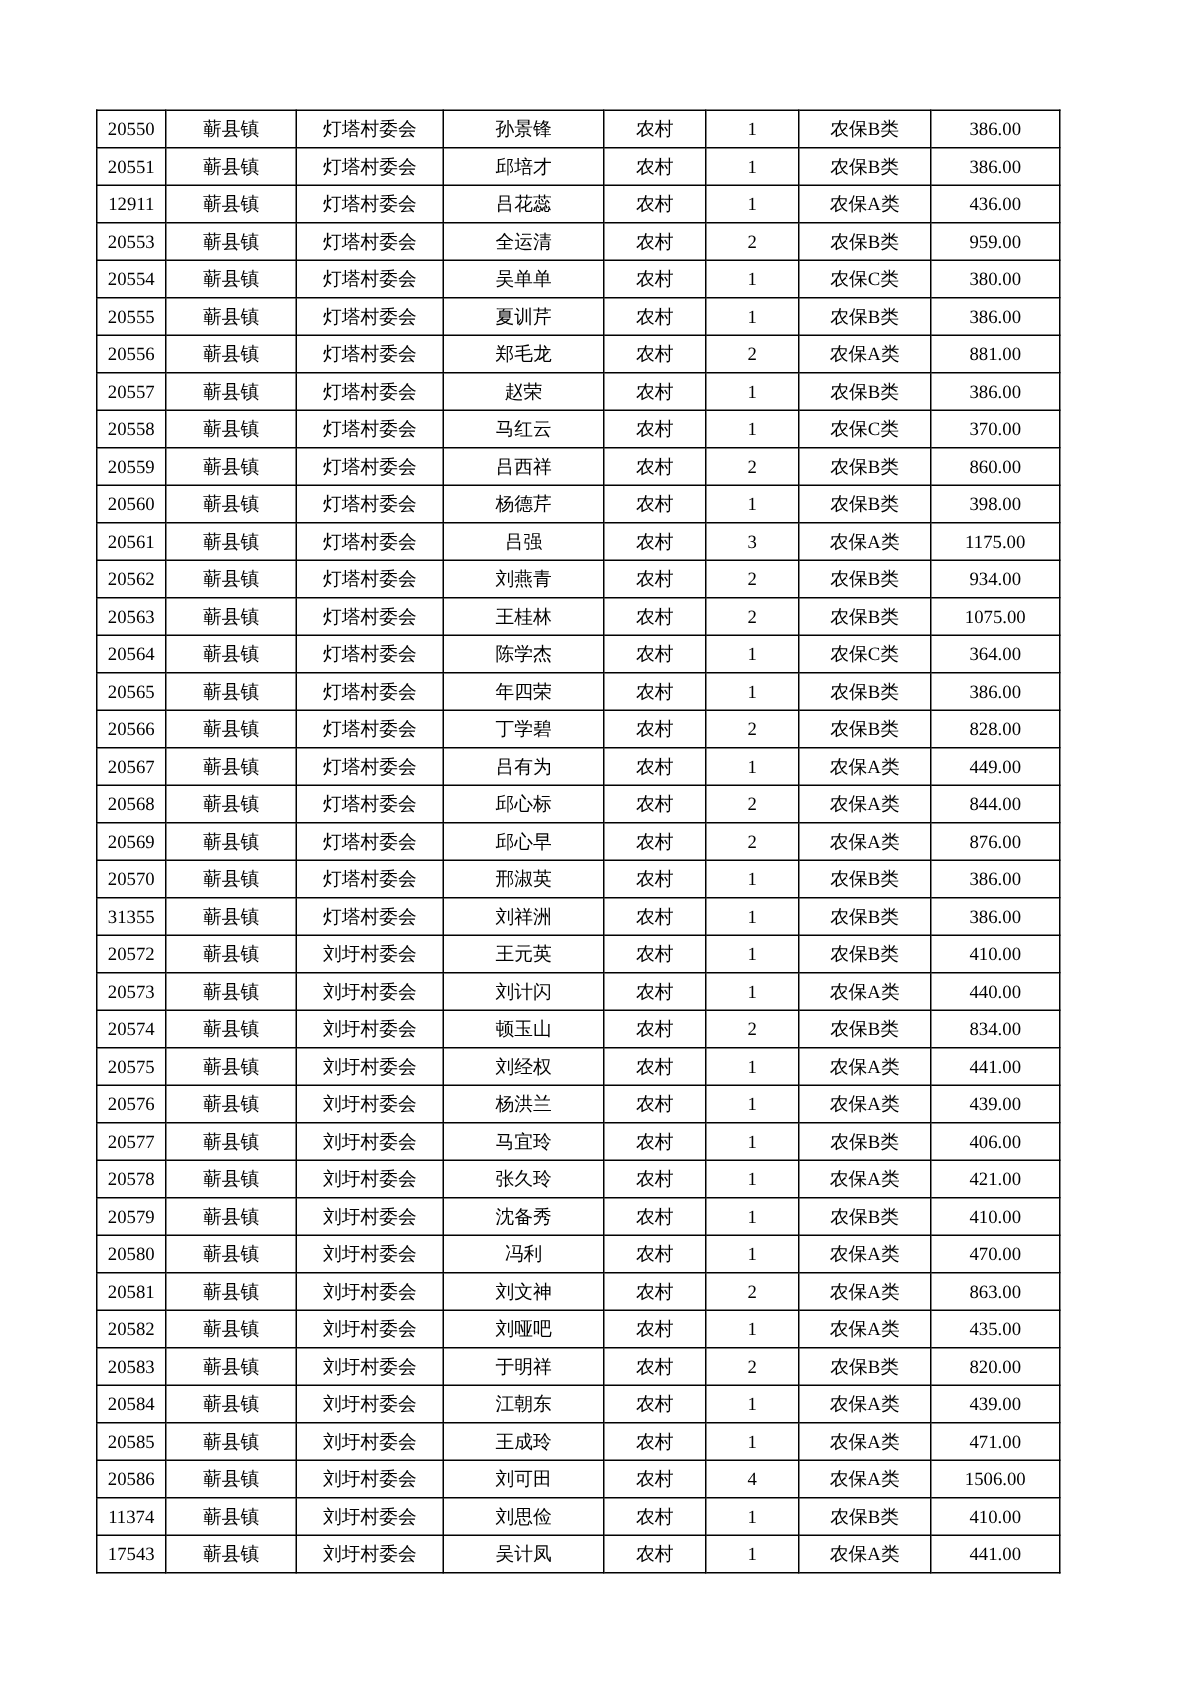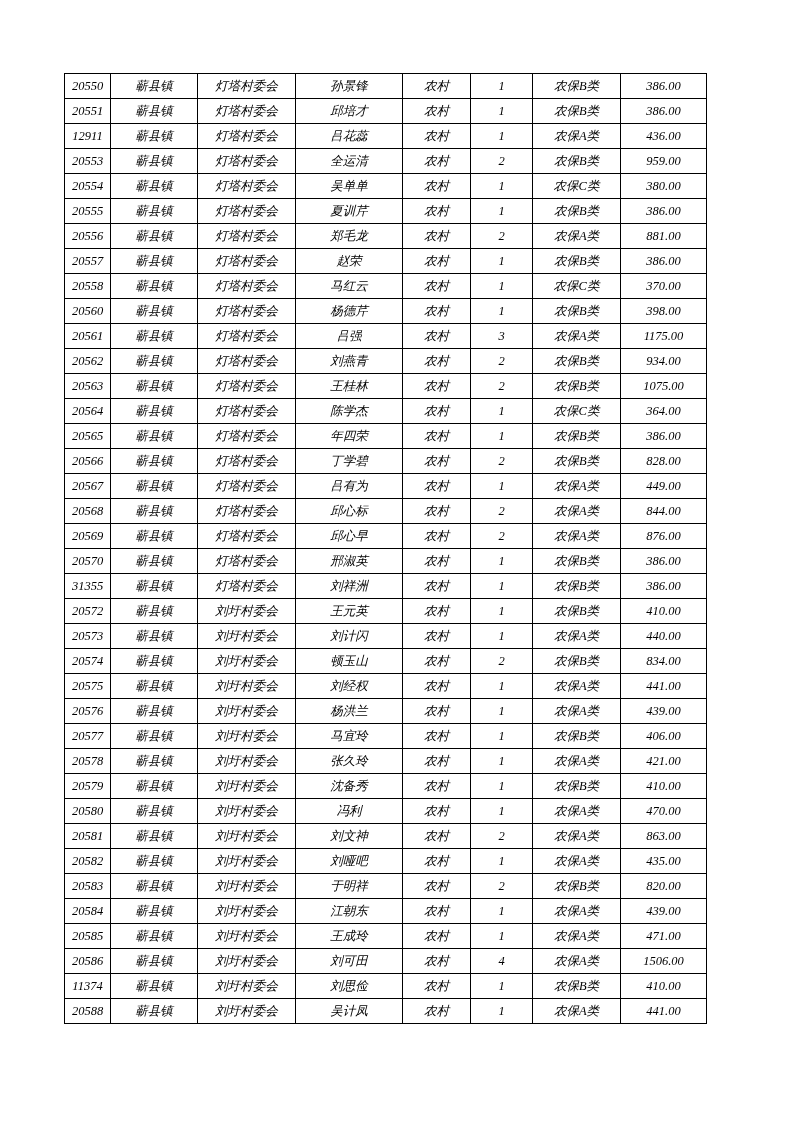--- a/index.html
+++ b/index.html
@@ -8,21 +8,20 @@
     background: #ffffff;
   }
   .page {
     position: relative;
     width: 793px;
     height: 1122px;
     background: #ffffff;
     font-family: "Liberation Serif", "DejaVu Serif", serif;
     color: #000000;
     overflow: hidden;
-    font-style: italic;
   }
   table.records {
     position: absolute;
     left: 64px;
     top: 73px;
     border-collapse: collapse;
     table-layout: fixed;
   }
   table.records td {
     border: 1px solid #000000;
@@ -152,20 +151,30 @@
           <td class="col-id">20558</td>
           <td class="col-town">蕲县镇</td>
           <td class="col-village">灯塔村委会</td>
           <td class="col-name">马红云</td>
           <td class="col-residence">农村</td>
           <td class="col-persons">1</td>
           <td class="col-category">农保C类</td>
           <td class="col-amount">370.00</td>
         </tr>
         <tr>
+          <td class="col-id">20559</td>
+          <td class="col-town">蕲县镇</td>
+          <td class="col-village">灯塔村委会</td>
+          <td class="col-name">吕西祥</td>
+          <td class="col-residence">农村</td>
+          <td class="col-persons">2</td>
+          <td class="col-category">农保B类</td>
+          <td class="col-amount">860.00</td>
+        </tr>
+        <tr>
           <td class="col-id">20560</td>
           <td class="col-town">蕲县镇</td>
           <td class="col-village">灯塔村委会</td>
           <td class="col-name">杨德芹</td>
           <td class="col-residence">农村</td>
           <td class="col-persons">1</td>
           <td class="col-category">农保B类</td>
           <td class="col-amount">398.00</td>
         </tr>
         <tr>
@@ -432,21 +441,21 @@
           <td class="col-id">11374</td>
           <td class="col-town">蕲县镇</td>
           <td class="col-village">刘圩村委会</td>
           <td class="col-name">刘思俭</td>
           <td class="col-residence">农村</td>
           <td class="col-persons">1</td>
           <td class="col-category">农保B类</td>
           <td class="col-amount">410.00</td>
         </tr>
         <tr>
-          <td class="col-id">20588</td>
+          <td class="col-id">17543</td>
           <td class="col-town">蕲县镇</td>
           <td class="col-village">刘圩村委会</td>
           <td class="col-name">吴计凤</td>
           <td class="col-residence">农村</td>
           <td class="col-persons">1</td>
           <td class="col-category">农保A类</td>
           <td class="col-amount">441.00</td>
         </tr>
       </tbody>
   </table>

